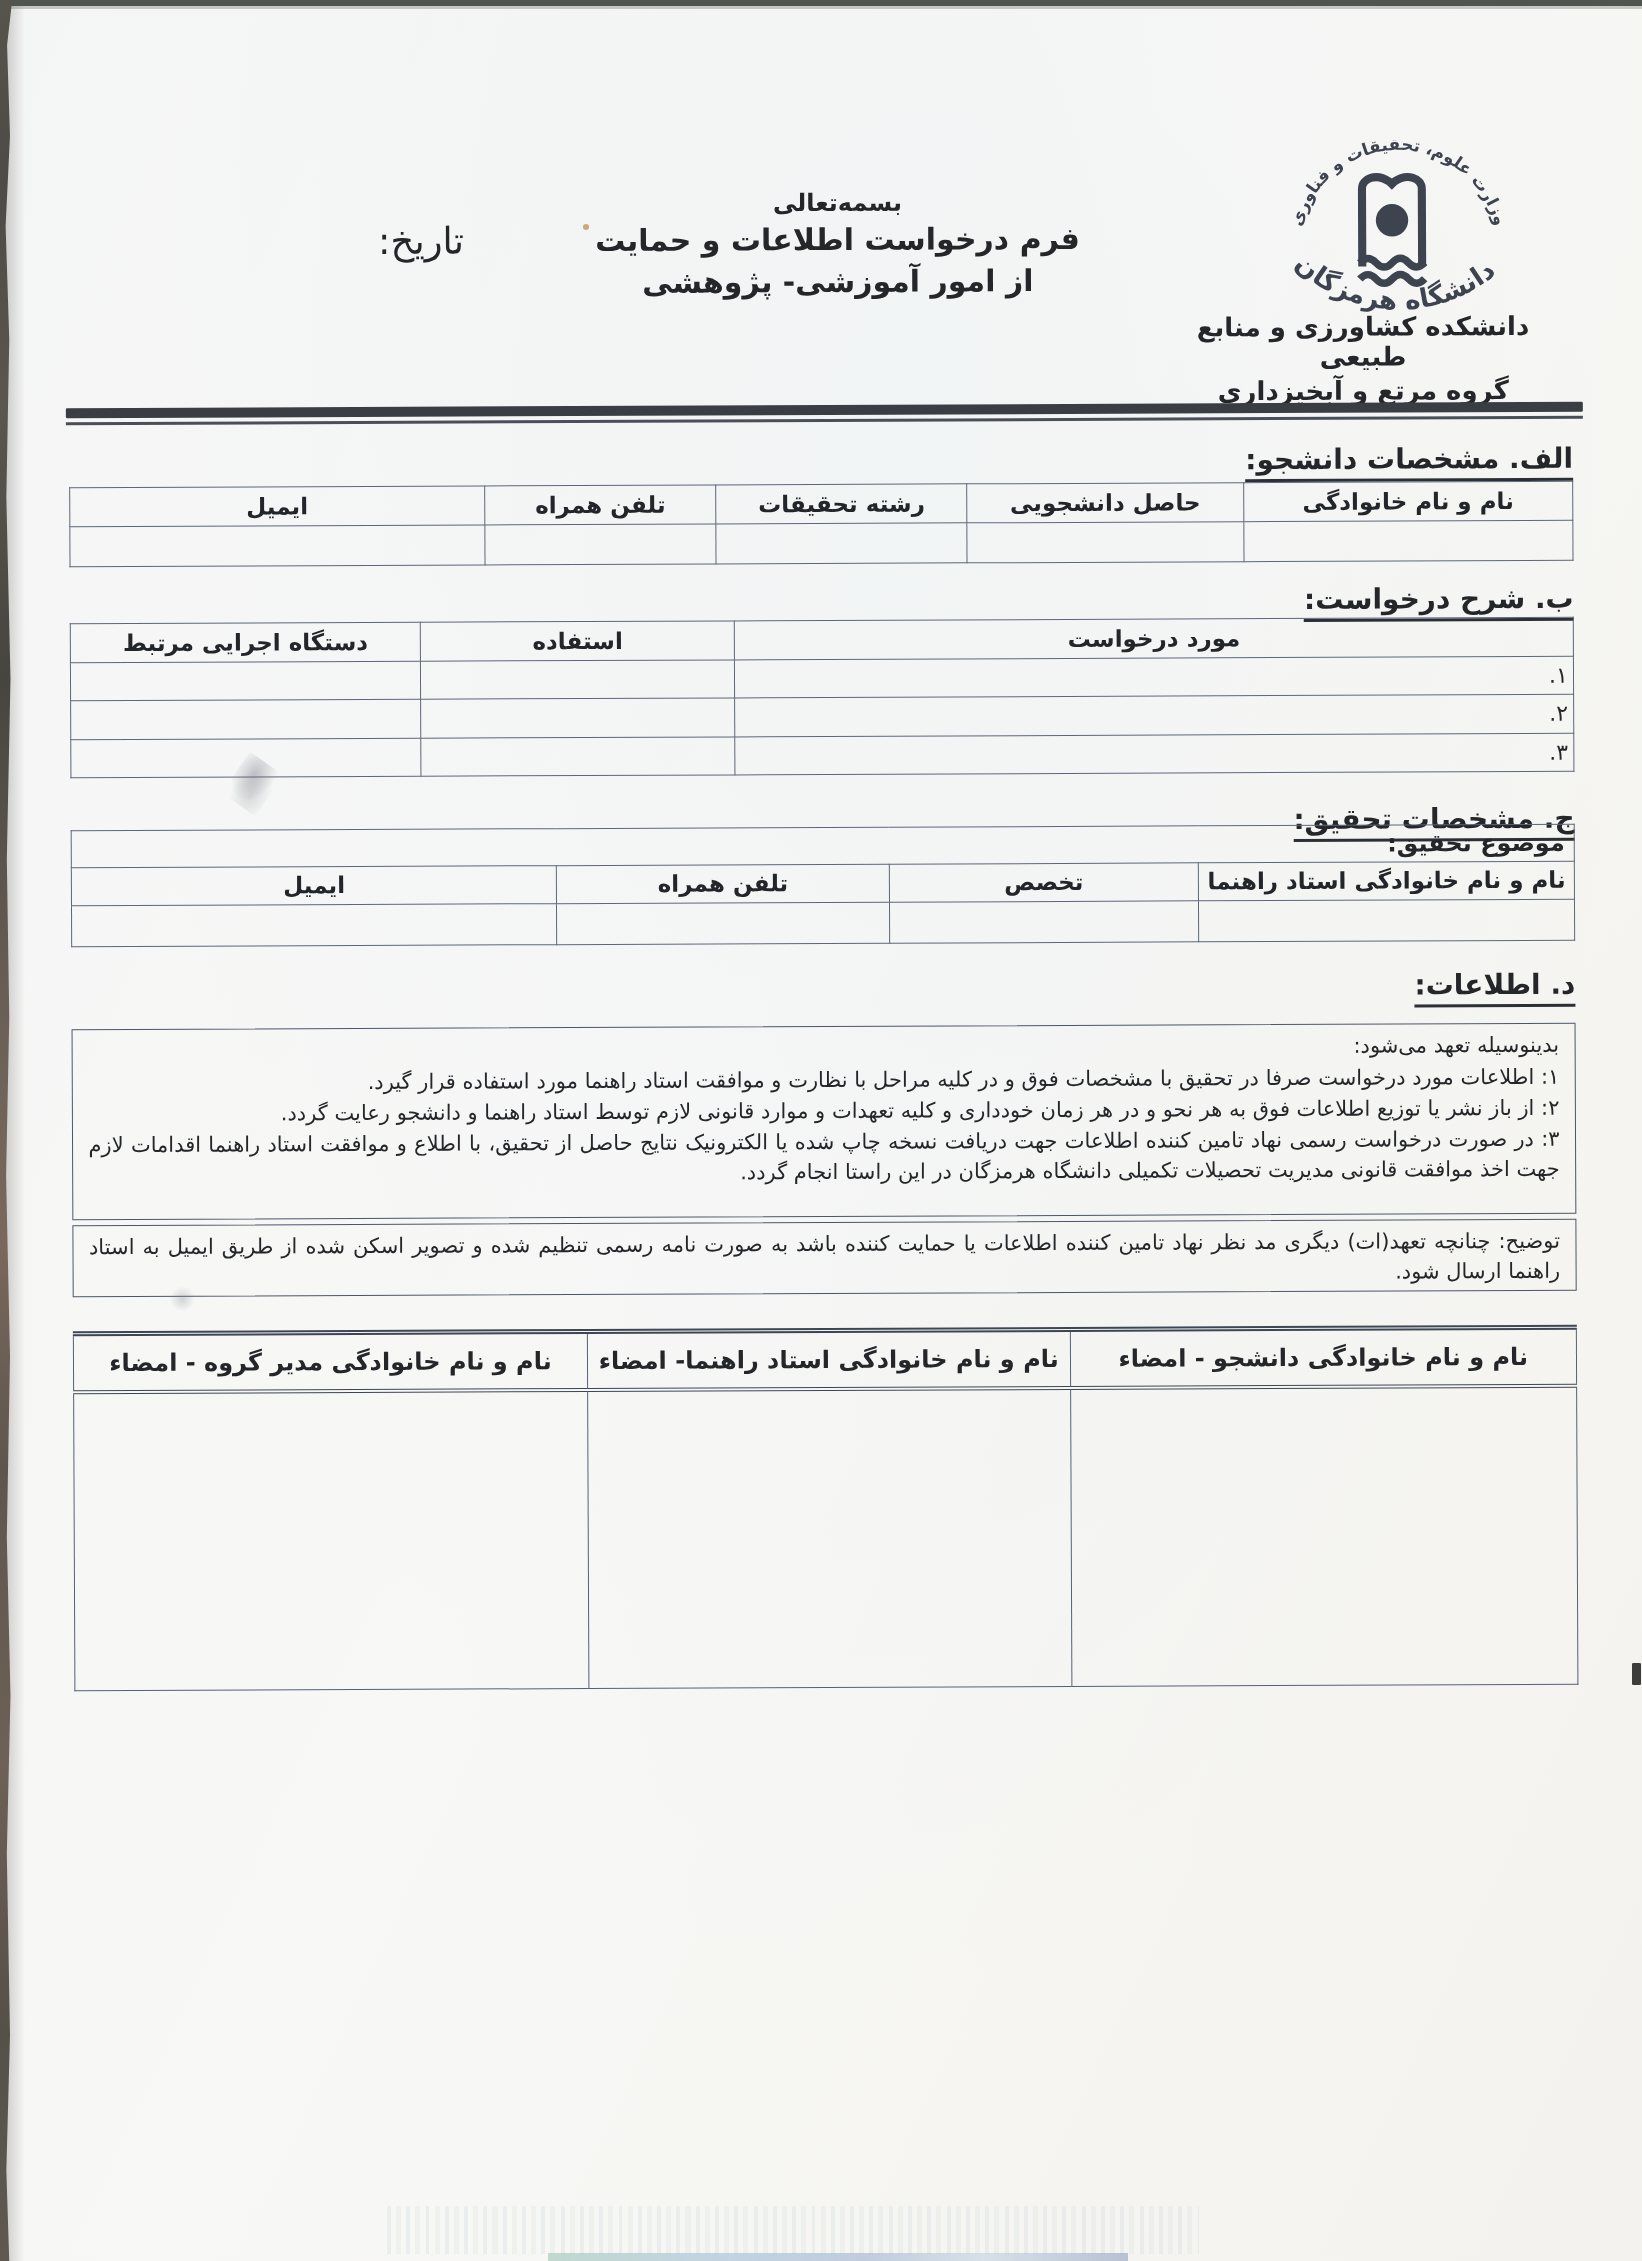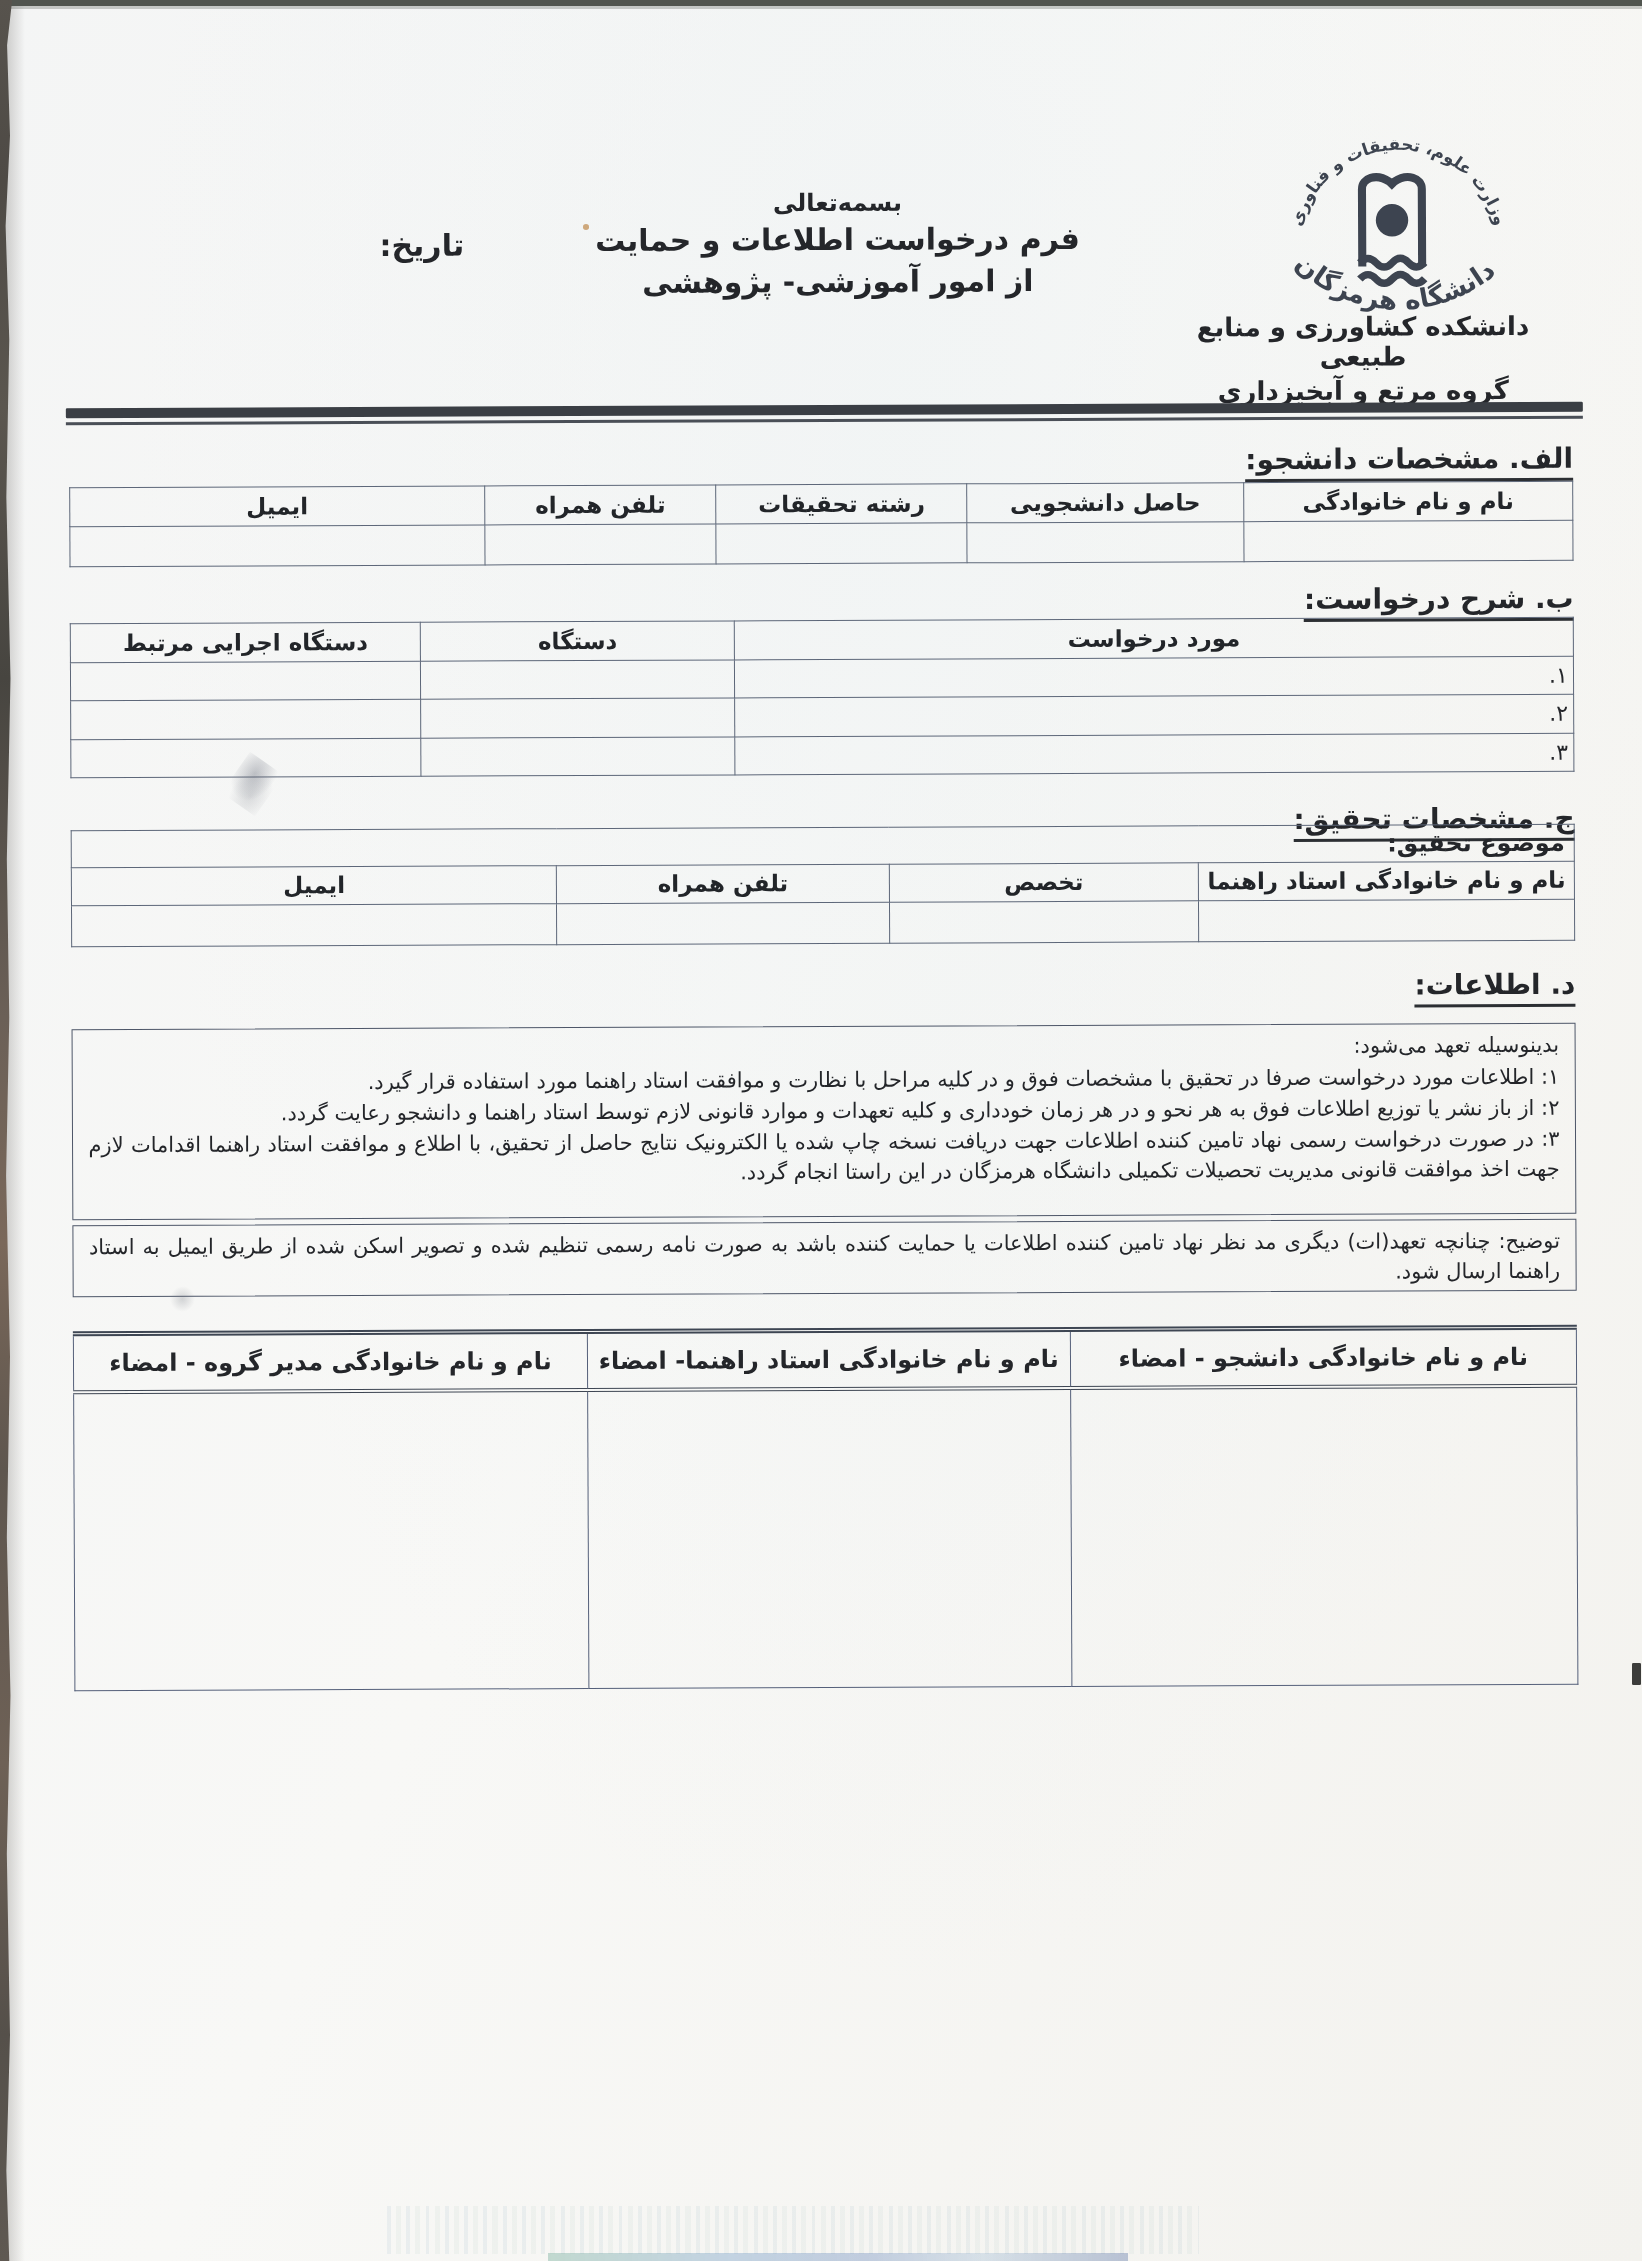--- a/index.html
+++ b/index.html
@@ -29,21 +29,21 @@
     background:radial-gradient(ellipse at 50% 50%, rgba(100,105,115,0.25), rgba(100,105,115,0) 65%); }
   .mark-right { position:absolute; left:1632px; top:1663px; width:9px; height:22px; background:#3c3c3a; border-radius:1.3px; z-index:6; }
   .bottom-band { position:absolute; left:387px; top:2206px; width:812px; height:48px; filter:blur(0.6px);
     background:repeating-linear-gradient(90deg, rgba(120,160,180,0.10) 0 3.9px, rgba(255,255,255,0) 3.9px 9px, rgba(140,180,170,0.08) 9px 14px, rgba(255,255,255,0) 14px 19.3px); }
   .bottom-bar { position:absolute; left:548px; top:2253px; width:580px; height:8.4px; opacity:.6; filter:blur(0.3px);
     background:linear-gradient(90deg, rgba(110,170,150,.65), rgba(90,140,190,.55) 30%, rgba(70,110,175,.5) 55%, rgba(120,160,200,.4) 75%, rgba(60,90,150,.55)); }
 
   .content { position:absolute; inset:0; transform:rotate(-0.25deg); transform-origin:50% 40%; direction:rtl; }
 
   
-  .date { position:absolute; left:351px; top:226px; width:116px; font-size:30px; font-weight:bold; }
+  .date { position:absolute; left:351px; top:218px; width:116px; font-size:37px; font-weight:normal; }
   .titleblock { position:absolute; left:583px; top:189px; width:515px; text-align:center; }
   .besmele { font-size:24px; font-weight:bold; margin-bottom:5.2px; }
   .title1 { font-size:30px; font-weight:bold; margin-bottom:6.4px; }
   .title2 { font-size:30px; font-weight:bold; }
   .logo-svg { position:absolute; left:1266px; top:143px; width:258px; height:187px; }
   .org-lines { position:absolute; left:1153px; top:314px; width:425px; text-align:center; }
   .faculty { font-size:26px; font-weight:bold; margin-bottom:3.9px; }
   .dept { font-size:26px; font-weight:bold; }
 
   .divider { position:absolute; left:68px; top:405px; width:1517px; }
@@ -149,21 +149,21 @@
     <div class="sec-h h-b">ب. شرح درخواست:</div>
     <table class="tbl t-b">
       <colgroup>
           <col style="width:55.8%">
           <col style="width:20.9%">
           <col style="width:23.3%">
         </colgroup>
       <tbody>
           <tr>
         <th>مورد درخواست</th>
-        <th>دستگاه</th>
+        <th>استفاده</th>
         <th>دستگاه اجرایی مرتبط</th>
       </tr>
       <tr>
         <td class="numcell">۱.</td>
         <td></td>
         <td></td>
       </tr>
       <tr>
         <td class="numcell">۲.</td>
         <td></td>

